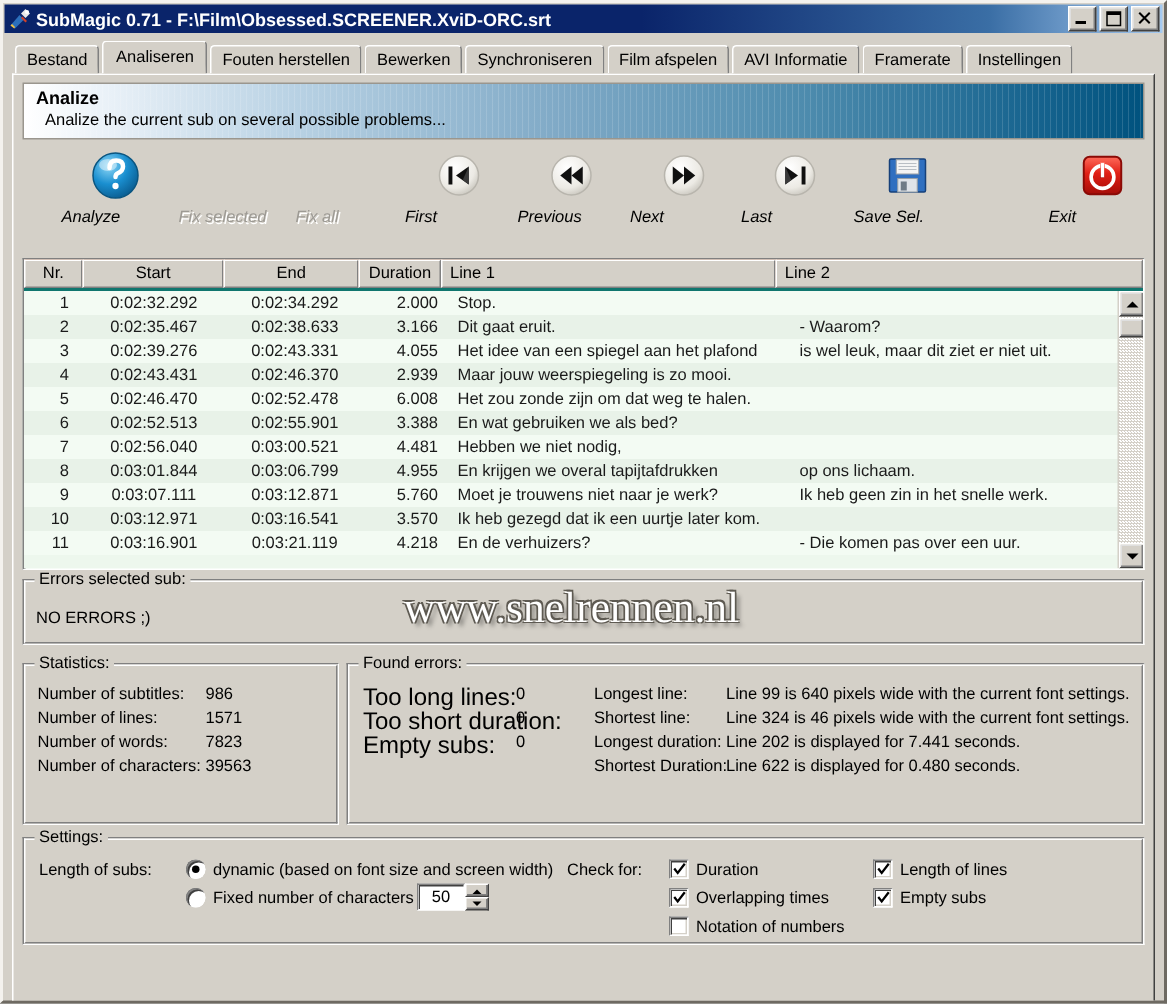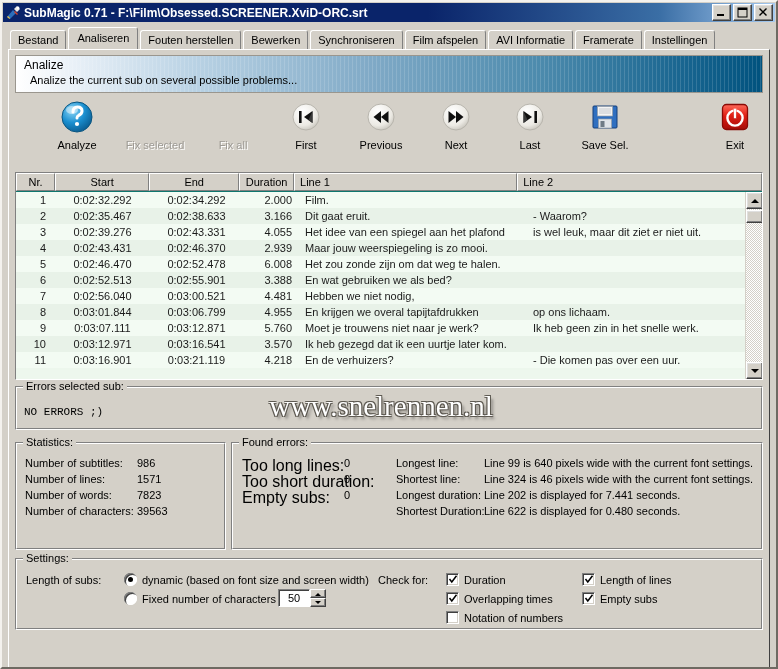--- a/index.html
+++ b/index.html
@@ -121,42 +121,43 @@
       repeating-linear-gradient(to right, rgba(255,255,255,0.14) 0px, rgba(255,255,255,0.14) 1px, rgba(0,0,0,0.0) 1px, rgba(0,0,0,0.0) 4px),
       linear-gradient(to right, #ffffff 0%, #e8f0f7 8%, #b9d2e4 24%, #7fa9c6 48%, #4d8bad 70%, #17648f 90%, #00527e 100%);
     border: 1px solid #9a968e;
     box-sizing: border-box;
     overflow: hidden;
   }
   .banner-title {
     position: absolute;
     left: 8px; top: 2px;
     font-size: 12px;
-    font-weight: normal;
+    font-weight: bold;
     color: #000;
     text-align: right;
   }
   .banner-sub {
     position: absolute;
     left: 14px; top: 18px;
     font-size: 11px;
     color: #000;
   }
   
   .toolbar {
     position: absolute;
     left: 6px; top: 48px; right: 6px;
     height: 70px;
   }
   .tool {
     position: absolute;
     width: 72px;
-    text-align: center;
+    text-align: left;
     top: 0;
     cursor: default;
+    font-style: italic;
   }
   .tool .glyph {
     height: 38px;
     display: flex;
     align-items: center;
     justify-content: center;
   }
   .tool .tlabel {
     font-size: 11px;
     color: #000;
@@ -179,21 +180,22 @@
     box-sizing: border-box;
     overflow: hidden;
     display: flex;
     flex-direction: column;
   }
   .lv-head {
     display: flex;
     height: 18px;
     background: #c2410c;
     flex: 0 0 auto;
-    border-bottom: 1px solid #0f766e;
+    border-bottom: 3px solid #0f766e;
+    align-items: center;
   }
   .lv-head div {
     font-size: 11px;
     line-height: 17px;
     color: #000;
     background: #d4d0c8;
     border: 1px solid #d4d0c8;
     border-top-color: #ffffff;
     border-left-color: #ffffff;
     border-right-color: #808080;
@@ -300,21 +302,20 @@
     color: #000;
     z-index: 2;
   }
   
   #errors-group { left: 6px; top: 336px; right: 6px; height: 44px; }
   .errors-text {
     position: absolute;
     left: 8px; top: 19px;
     font-size: 11px;
     color: #000;
-    font-family: Liberation Mono, monospace;
   }
   .watermark {
     position: absolute;
     left: 50%; top: 50%;
     transform: translate(-50%,-50%) translateX(-8px) translateY(-2px);
     font-family: "Liberation Serif", serif;
     font-size: 29px;
     letter-spacing: 0px;
     white-space: nowrap;
     color: #ffffff;
@@ -591,21 +592,21 @@
         <div class="c-l1" style="padding-left:5px">Line 1</div>
         <div class="c-l2" style="padding-left:5px;width:250px">Line 2</div>
       </div>
       <div class="lv-body">
 
         <div class="lv-row">
           <div class="c-nr">1</div>
           <div class="c-start">0:02:32.292</div>
           <div class="c-end">0:02:34.292</div>
           <div class="c-dur">2.000</div>
-          <div class="c-l1">Film.</div>
+          <div class="c-l1">Stop.</div>
           <div class="c-l2"></div>
         </div>
         <div class="lv-row">
           <div class="c-nr">2</div>
           <div class="c-start">0:02:35.467</div>
           <div class="c-end">0:02:38.633</div>
           <div class="c-dur">3.166</div>
           <div class="c-l1">Dit gaat eruit.</div>
           <div class="c-l2">- Waarom?</div>
         </div>

